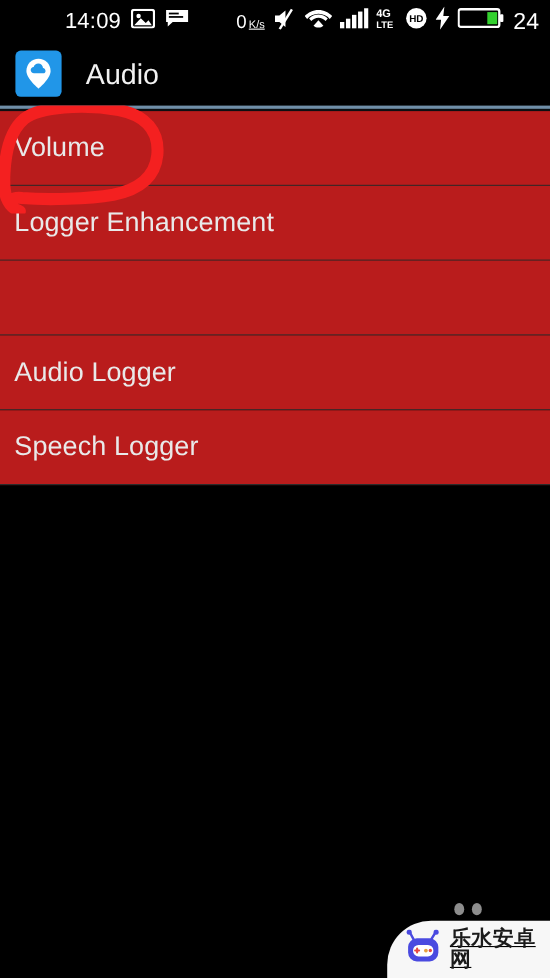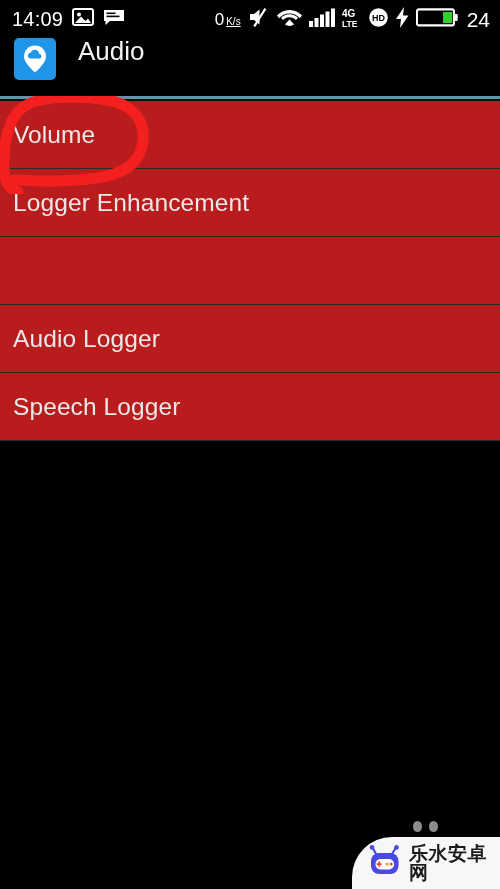--- a/index.html
+++ b/index.html
@@ -31,20 +31,21 @@
   .sb-left {
     display: flex;
     align-items: center;
     gap: 9px;
   }
   .sb-time {
     color: #fff;
     font-size: 20px;
     letter-spacing: 0.2px;
     line-height: 1;
+    margin-left: 47px;
   }
   .sb-right {
     margin-left: auto;
     display: flex;
     align-items: center;
     gap: 7px;
   }
   .sb-speed {
     color: #fff;
     font-size: 17px;
@@ -67,20 +68,21 @@
   .ico { display: block; }
 
   
   .actionbar {
     position: absolute;
     top: 38px; left: 0;
     width: 500px;
     height: 58px;
     background: #000;
     display: flex;
+    align-items: center;
     padding-left: 14px;
     box-sizing: border-box;
   }
   .app-icon {
     width: 42px;
     height: 42px;
     border-radius: 5px;
     background: #2196e8;
     display: flex;
     align-items: center;
@@ -157,20 +159,21 @@
     bottom: 0;
     width: 148px;
     height: 52px;
     background: #f7f7f7;
     border-top-left-radius: 40px;
     display: flex;
     align-items: center;
     padding-left: 16px;
     box-sizing: border-box;
     z-index: 30;
+    text-decoration: underline;
   }
   .wm-text {
     font-size: 19px;
     color: #1b1b1b;
     margin-left: 7px;
     line-height: 1;
     letter-spacing: 0.5px;
     font-family: "DejaVu Sans", sans-serif;
     font-weight: bold;
   }

